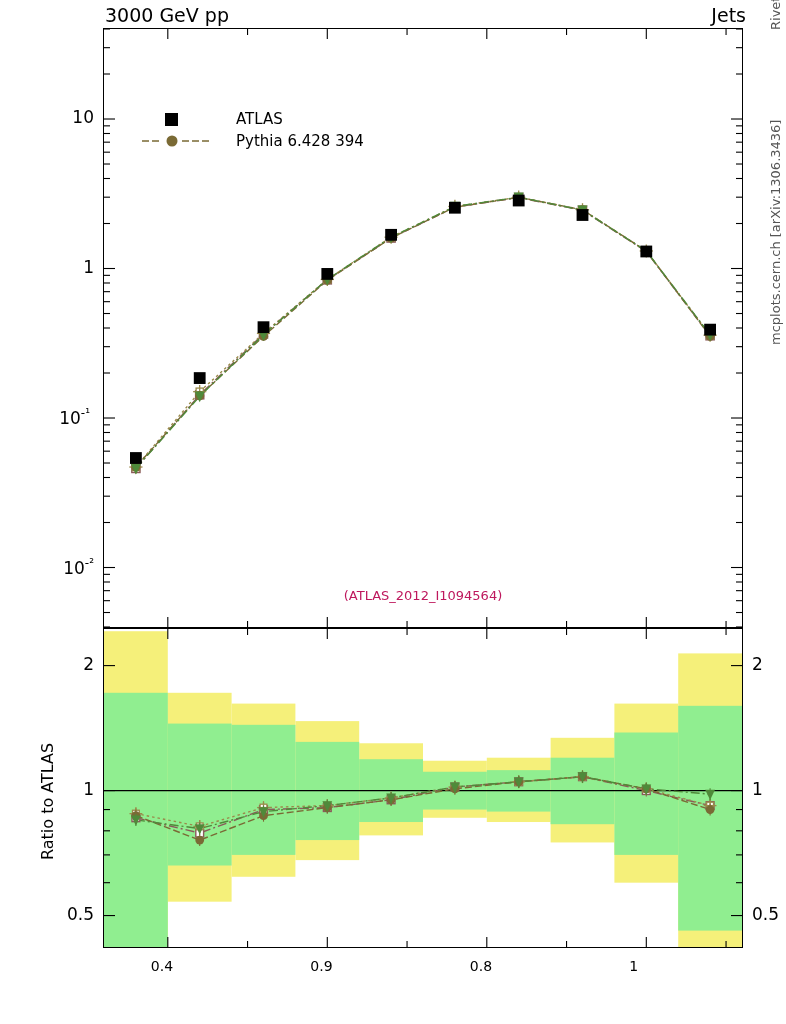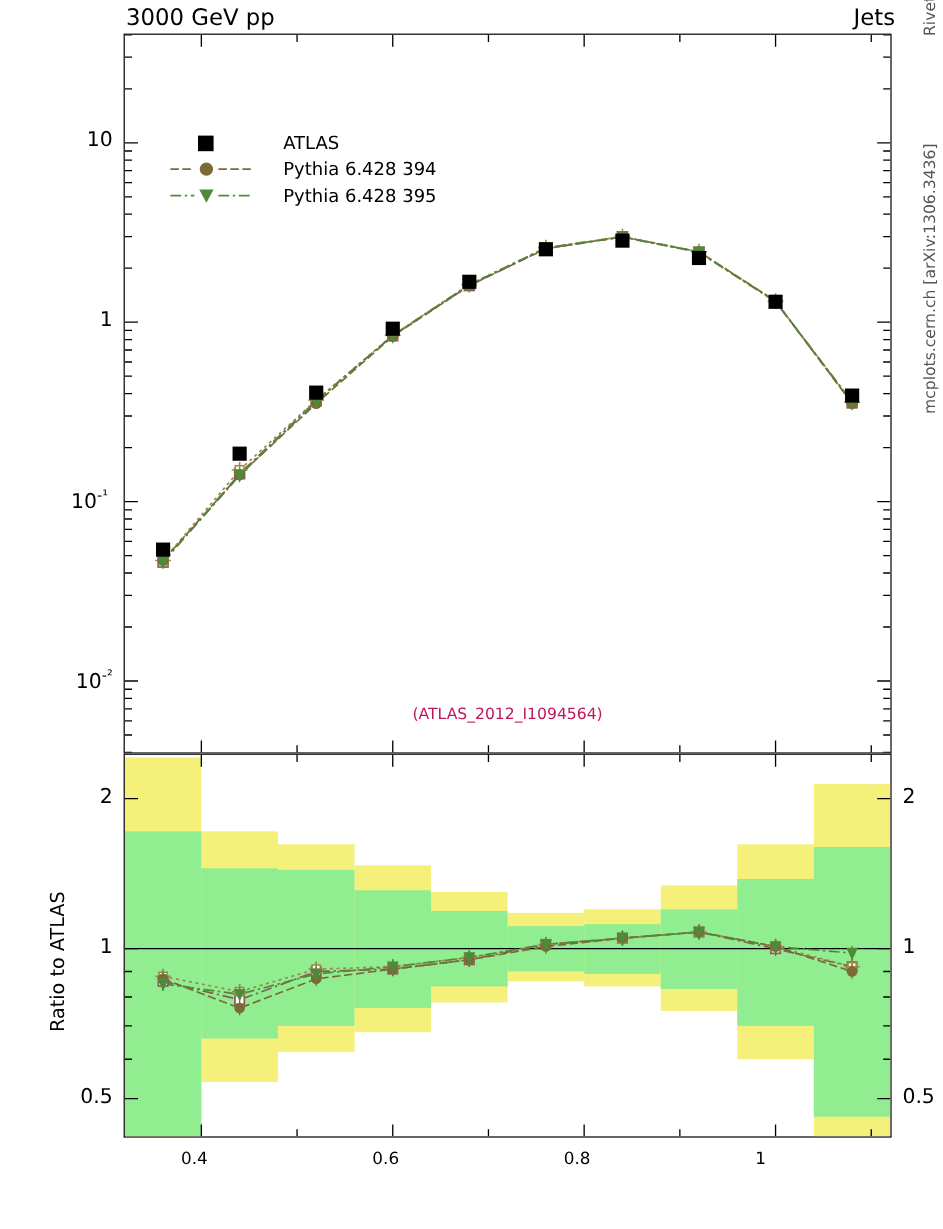--- a/index.html
+++ b/index.html
@@ -243,29 +243,20 @@
   </div>
   <div class="lgrow">
     <span class="lgkey">
       <svg width="72" height="18">
         <path d="M2 9 L22 9 M42 9 L70 9" stroke="#7a6a35" stroke-width="1.4" stroke-dasharray="7,3"></path>
         <circle cx="32" cy="9" r="5.5" fill="#7a6a35"></circle>
       </svg>
     </span>
     <span class="lglabel">Pythia 6.428 394</span>
   </div>
-  <div class="lgrow">
-    <span class="lgkey">
-      <svg width="72" height="18">
-        <path d="M2 9 L22 9 M42 9 L70 9" stroke="#4f8a3a" stroke-width="1.4" stroke-dasharray="9,3,2,3"></path>
-        <polygon points="26,4 38,4 32,15" fill="#4f8a3a"></polygon>
-      </svg>
-    </span>
-    <span class="lglabel">Pythia 6.428 395</span>
-  </div>
 </div>
 
 <div id="ratio">
   <svg id="ratio-svg" width="638" height="318" viewBox="0 0 638 318">
         <rect x="-4.427014310692812e-14" y="2.2215578239669185" width="63.800000000000054" height="315.7784421760331" fill="#f5f07a"></rect>
         <rect x="63.80000000000001" y="63.7886113689907" width="63.799999999999955" height="208.8958379725343" fill="#f5f07a"></rect>
         <rect x="127.59999999999997" y="74.58909460321033" width="63.80000000000007" height="173.1848921566939" fill="#f5f07a"></rect>
         <rect x="191.40000000000003" y="92.10909453054089" width="63.799999999999955" height="139.0086743730224" fill="#f5f07a"></rect>
         <rect x="255.2" y="114.26936905389249" width="63.799999999999955" height="92.10909453054092" fill="#f5f07a"></rect>
         <rect x="318.99999999999994" y="131.7327643150871" width="63.80000000000007" height="57.04010040259885" fill="#f5f07a"></rect>
@@ -424,17 +415,17 @@
 <div class="ratio-ylabel" style="left:38px;top:860px;">Ratio to ATLAS</div>
 
 <div class="txt rlab" id="rlabL0" style="right: 692px; top: 903.562px;">0.5</div>
 <div class="txt rlab" id="rlabL1" style="right: 692px; top: 778.577px;">1</div>
 <div class="txt rlab" id="rlabL2" style="right: 692px; top: 653.593px;">2</div>
 <div class="txt rlab" id="rlabR0" style="left: 752px; top: 903.562px;">0.5</div>
 <div class="txt rlab" id="rlabR1" style="left: 752px; top: 778.577px;">1</div>
 <div class="txt rlab" id="rlabR2" style="left: 752px; top: 653.593px;">2</div>
 
 <div class="txt xlab" id="xlab0" style="left: 150.8px; top: 958px;">0.4</div>
-<div class="txt xlab" id="xlab1" style="left: 310.3px; top: 958px;">0.6</div>
+<div class="txt xlab" id="xlab1" style="left: 310.3px; top: 958px;">0.9</div>
 <div class="txt xlab" id="xlab2" style="left: 469.8px; top: 958px;">0.8</div>
 <div class="txt xlab" id="xlab3" style="left: 629.3px; top: 958px;">1</div>
 
 </div>
 
 </body></html>

